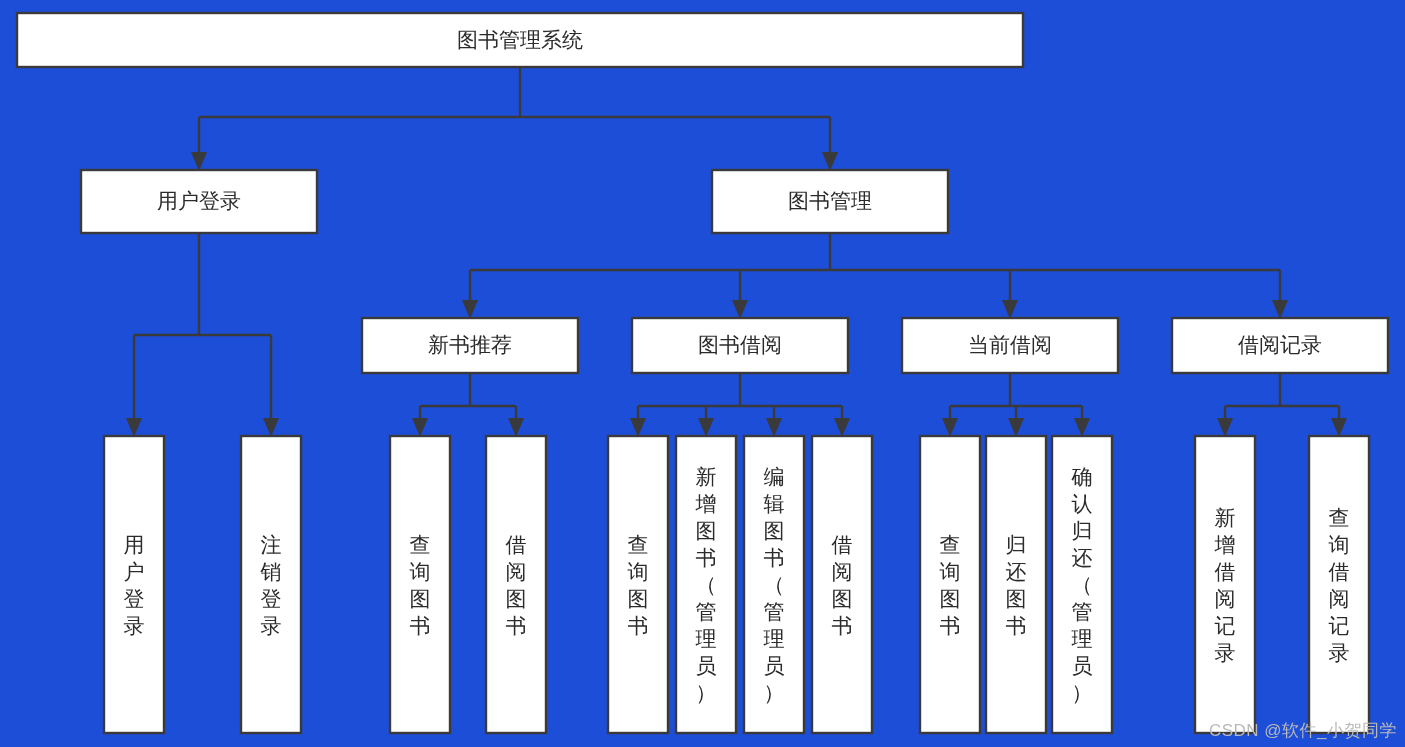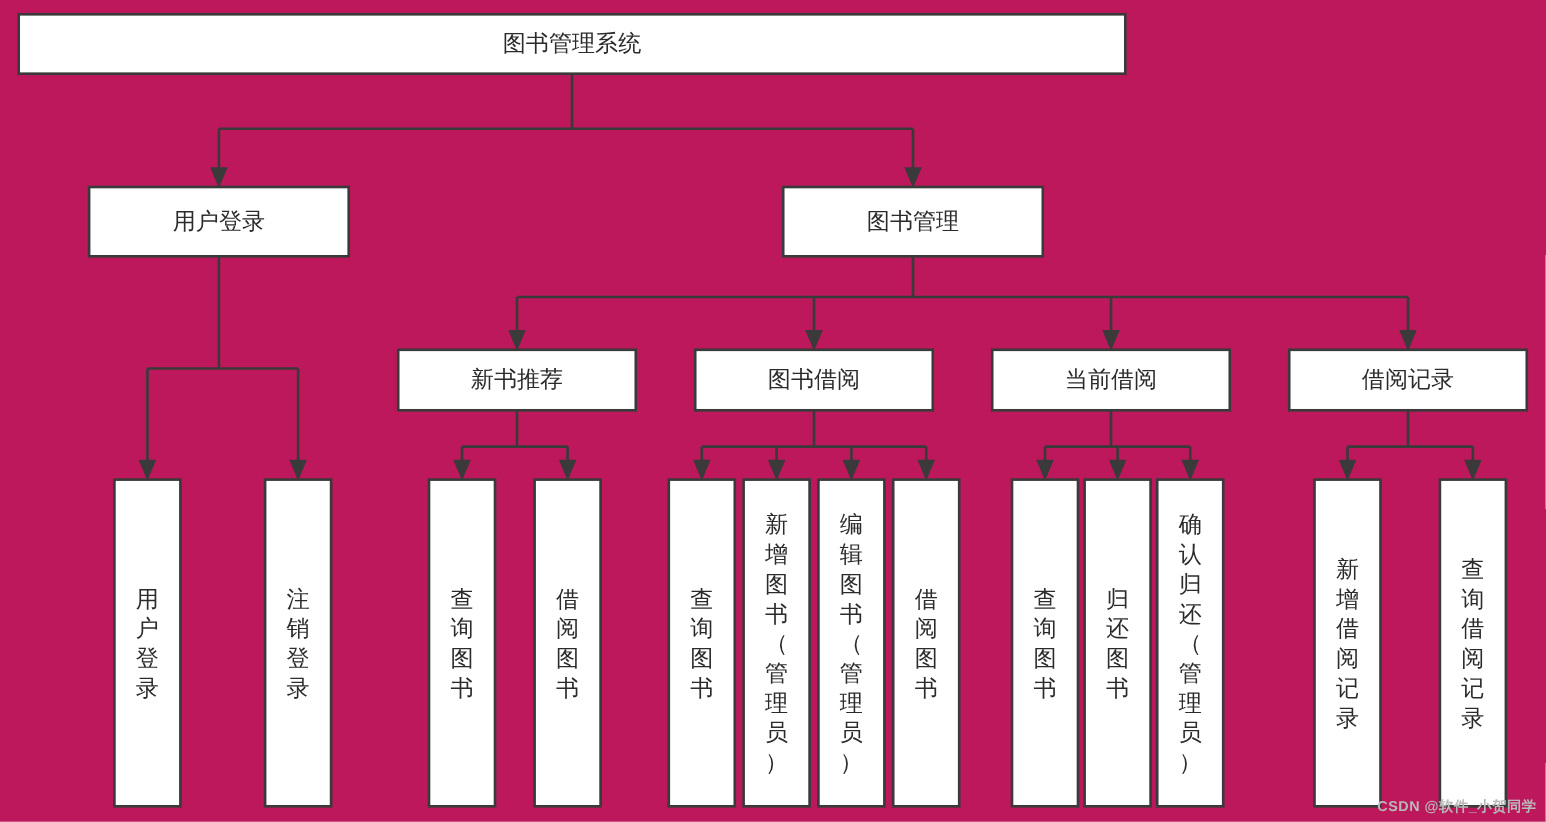--- a/index.html
+++ b/index.html
@@ -10,21 +10,21 @@
   body {
     width: 1405px;
     height: 747px;
     font-family: "Liberation Sans", "DejaVu Sans", sans-serif;
     overflow: hidden;
   }
   #diagram-root {
     position: relative;
     width: 1405px;
     height: 747px;
-    background: #be185d;
+    background: #1d4ed8;
   }
   svg.diagram-canvas {
     position: absolute;
     left: 0;
     top: 0;
     width: 1405px;
     height: 747px;
   }
   .node-box {
     fill: #ffffff;
@@ -52,26 +52,25 @@
     font-family: "Liberation Sans", "DejaVu Sans", sans-serif;
     font-size: 21px;
     fill: #2b2b2b;
     text-anchor: middle;
   }
   .watermark {
     position: absolute;
     right: 8px;
     bottom: 5px;
     font-family: "Liberation Sans", "DejaVu Sans", sans-serif;
-    font-size: 13px;
+    font-size: 17px;
     color: #b9b9b9;
     letter-spacing: 0.5px;
     white-space: nowrap;
     user-select: none;
-    font-weight: bold;
   }
 </style>
 </head>
 <body>
 
 <div id="diagram-root">
   <svg class="diagram-canvas" viewBox="0 0 1405 747">
     <g id="connector-layer">
         <g>
           <line x1="520" y1="67" x2="520" y2="117" class="connector"></line>

